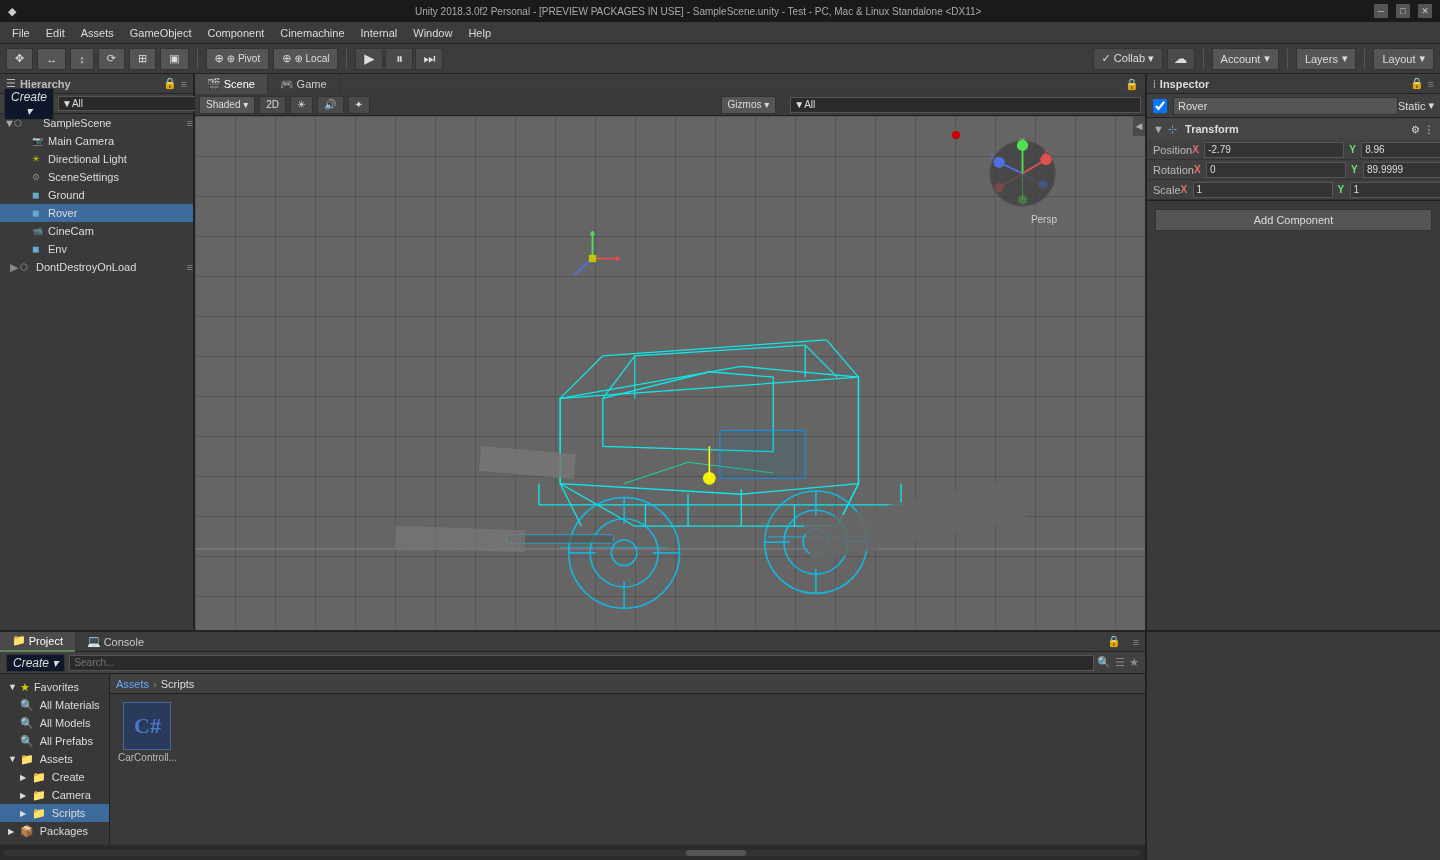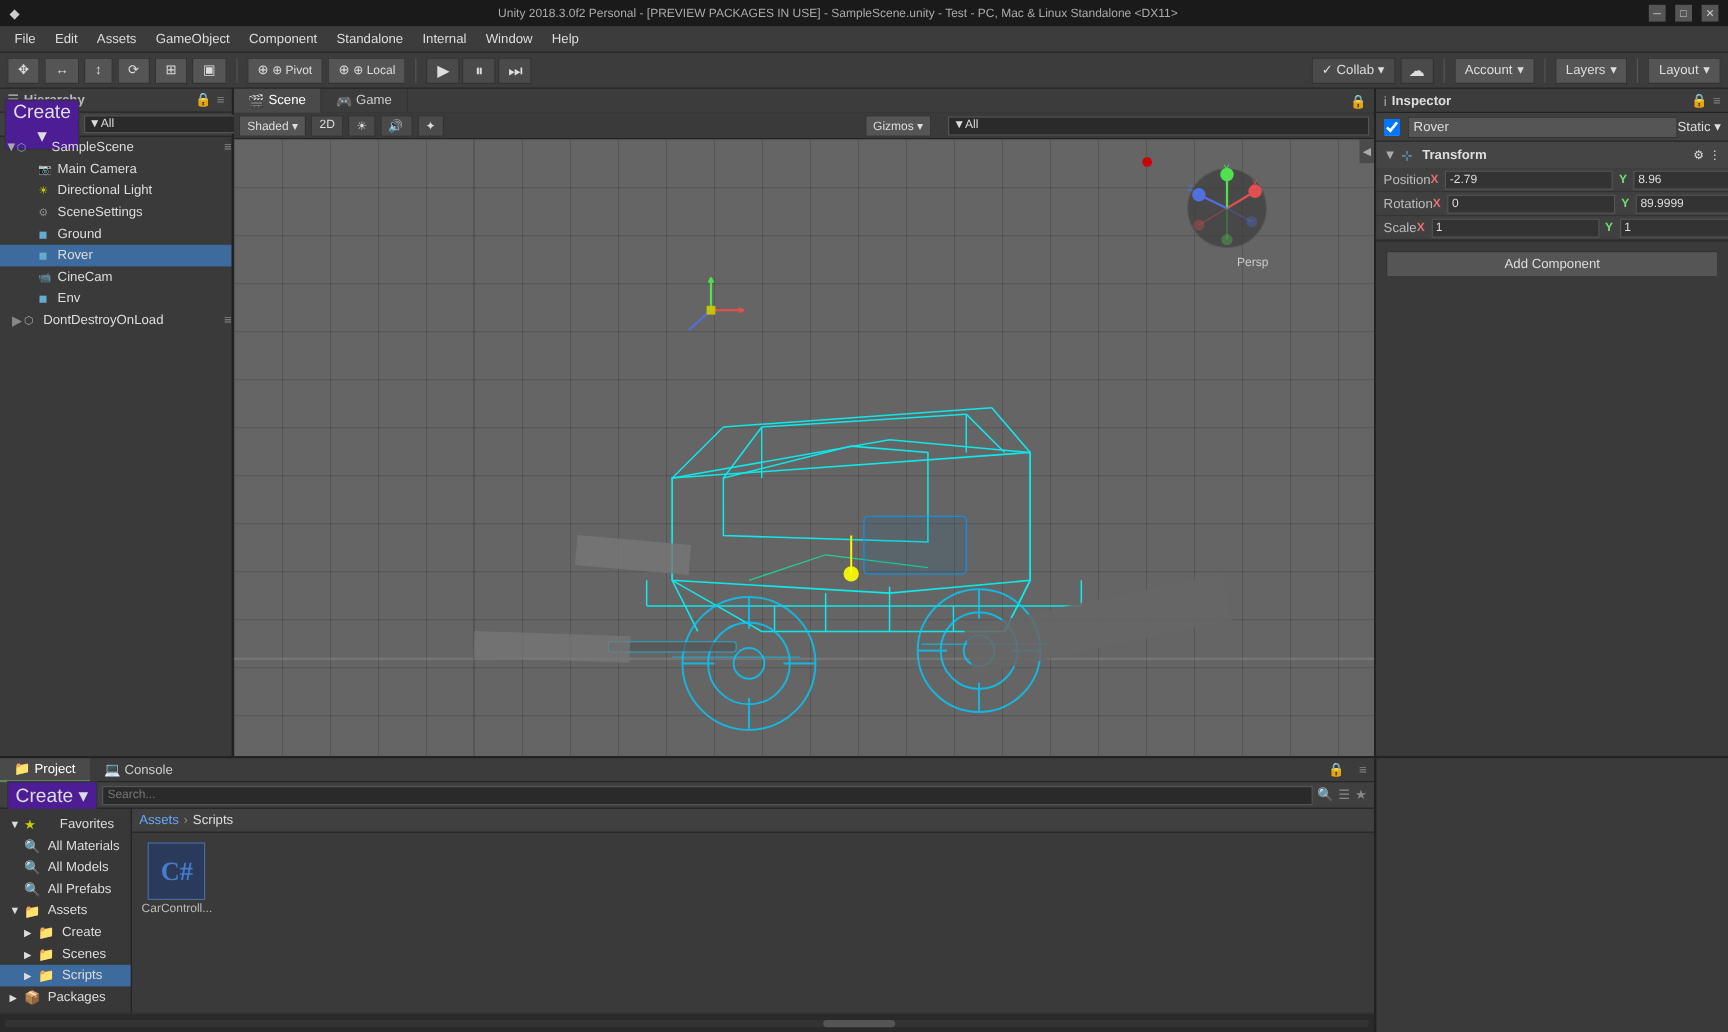--- a/index.html
+++ b/index.html
@@ -110,25 +110,26 @@
       height: 20px;
       background: #404040;
       border-bottom: 1px solid #222;
       display: flex;
       align-items: center;
       padding: 0 4px;
       gap: 4px;
     }
     .create-btn {
       padding: 1px 6px;
-      background: #4c1d95;
+      background: #0f172a;
       border: 1px solid #333;
       color: #ddd;
       cursor: pointer;
-      font-size: 16px;
+      font-size: 12px;
+      font-style: italic;
     }
     .search-box {
       flex: 1;
       height: 15px;
       background: #2a2a2a;
       border: 1px solid #555;
       color: #ddd;
       padding: 0 3px;
       font-size: 10px;
     }
@@ -507,21 +508,21 @@
     <span class="win-btn">✕</span>
   </div>
 </div>
 
 <div id="menubar">
   <span class="menu-item">File</span>
   <span class="menu-item">Edit</span>
   <span class="menu-item">Assets</span>
   <span class="menu-item">GameObject</span>
   <span class="menu-item">Component</span>
-  <span class="menu-item">Standalone</span>
+  <span class="menu-item">Cinemachine</span>
   <span class="menu-item">Internal</span>
   <span class="menu-item">Window</span>
   <span class="menu-item">Help</span>
 </div>
 
 <div id="toolbar">
 
   <button class="toolbar-btn" title="Hand Tool">✥</button>
   <button class="toolbar-btn" title="Move Tool">↔</button>
   <button class="toolbar-btn" title="Rotate Tool">↕</button>
@@ -848,21 +849,21 @@
         <span style="color:#888;">🔍</span>
         <span style="color:#888; cursor:pointer;">☰</span>
         <span style="color:#888; cursor:pointer;">★</span>
       </div>
       <div class="project-content">
 
         <div class="project-sidebar">
           <div class="proj-item">
             <span class="arrow">▼</span>
             <span style="color:#cc0;">★</span>
-            <span style="margin-left:16px;">Favorites</span>
+            <span style="margin-left:0;">Favorites</span>
           </div>
           <div class="proj-item" style="padding-left:20px;">
             <span style="color:#aaa;">🔍</span>
             <span style="margin-left:2px;">All Materials</span>
           </div>
           <div class="proj-item" style="padding-left:20px;">
             <span style="color:#aaa;">🔍</span>
             <span style="margin-left:2px;">All Models</span>
           </div>
           <div class="proj-item" style="padding-left:20px;">
@@ -875,21 +876,21 @@
             <span style="margin-left:2px;">Assets</span>
           </div>
           <div class="proj-item" style="padding-left:20px;">
             <span class="arrow" style="font-size:8px;">▶</span>
             <span style="color:#c96;">📁</span>
             <span style="margin-left:2px;">Create</span>
           </div>
           <div class="proj-item" style="padding-left:20px;">
             <span class="arrow" style="font-size:8px;">▶</span>
             <span style="color:#c96;">📁</span>
-            <span style="margin-left:2px;">Scenes</span>
+            <span style="margin-left:2px;">Camera</span>
           </div>
           <div class="proj-item selected" style="padding-left:20px;">
             <span class="arrow" style="font-size:8px;">▶</span>
             <span style="color:#c96;">📁</span>
             <span style="margin-left:2px;">Scripts</span>
           </div>
           <div class="proj-item">
             <span class="arrow" style="font-size:8px;">▶</span>
             <span style="color:#888;">📦</span>
             <span style="margin-left:2px;">Packages</span>

